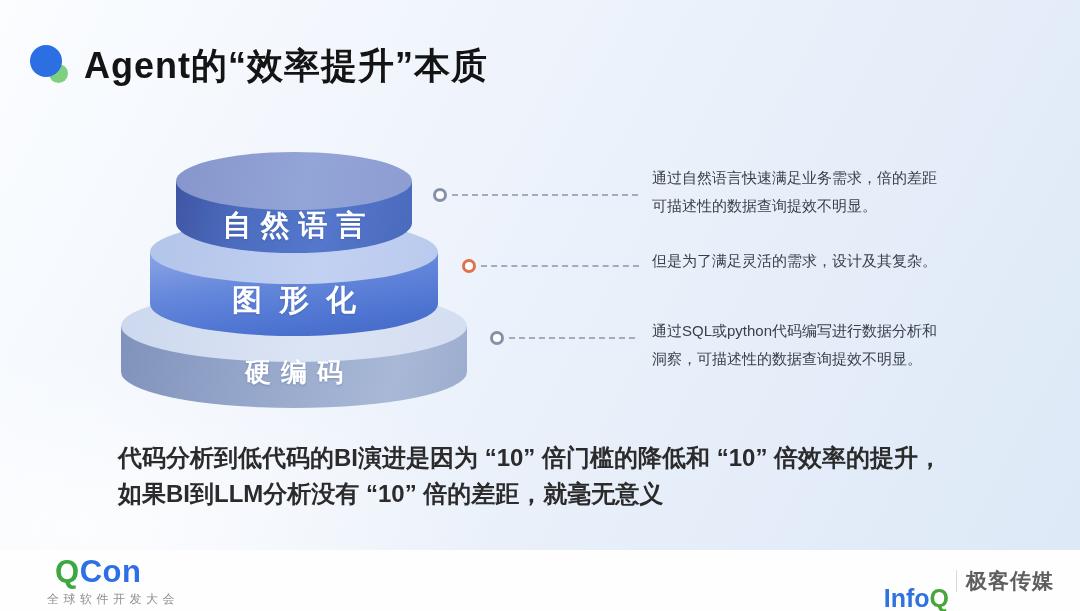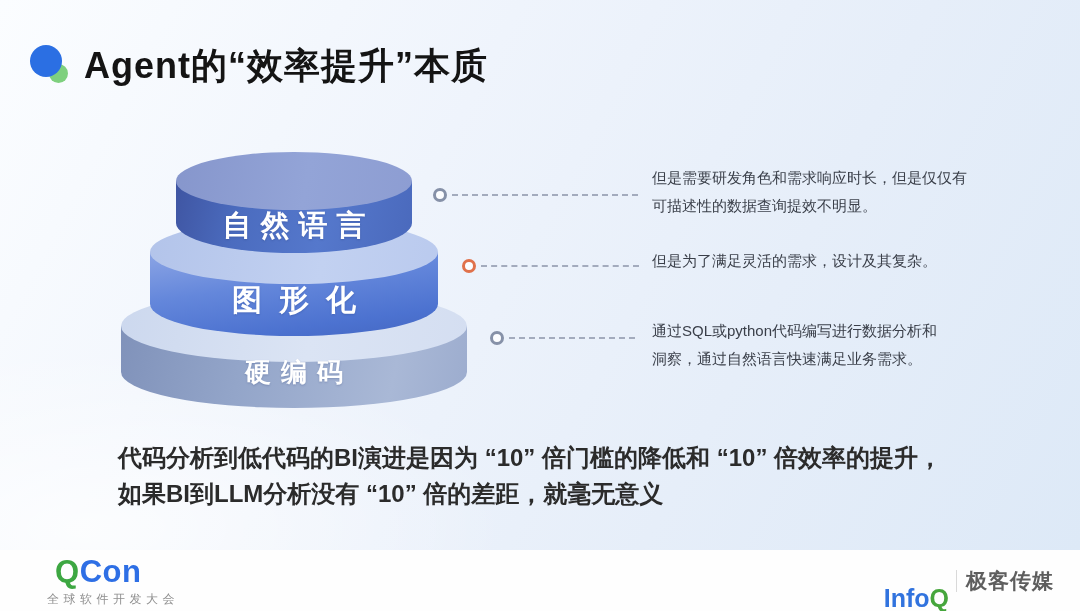--- a/index.html
+++ b/index.html
@@ -170,29 +170,29 @@
     <div class="connector connector-2">
       <div class="connector-dot orange"></div>
       <div class="connector-line"></div>
     </div>
     <div class="connector connector-3">
       <div class="connector-dot"></div>
       <div class="connector-line"></div>
     </div>
 
     <div class="annotation annotation-1">
-      <div>但是需要研发角色和需求响应时长，但是仅仅有</div>
+      <div>通过自然语言快速满足业务需求，倍的差距</div>
       <div>可描述性的数据查询提效不明显。</div>
     </div>
     <div class="annotation annotation-2">
       <div>但是为了满足灵活的需求，设计及其复杂。</div>
     </div>
     <div class="annotation annotation-3">
       <div>通过SQL或python代码编写进行数据分析和</div>
-      <div>洞察，通过自然语言快速满足业务需求。</div>
+      <div>洞察，可描述性的数据查询提效不明显。</div>
     </div>
 
     <div class="summary">
       <div>代码分析到低代码的BI演进是因为 “10” 倍门槛的降低和 “10” 倍效率的提升，</div>
       <div>如果BI到LLM分析没有 “10” 倍的差距，就毫无意义</div>
     </div>
 
   </div>
 
   <div class="footer">

